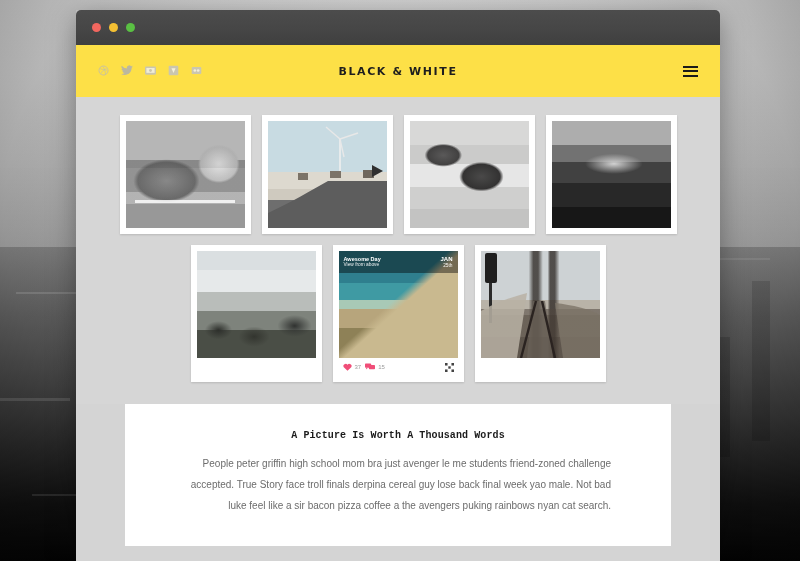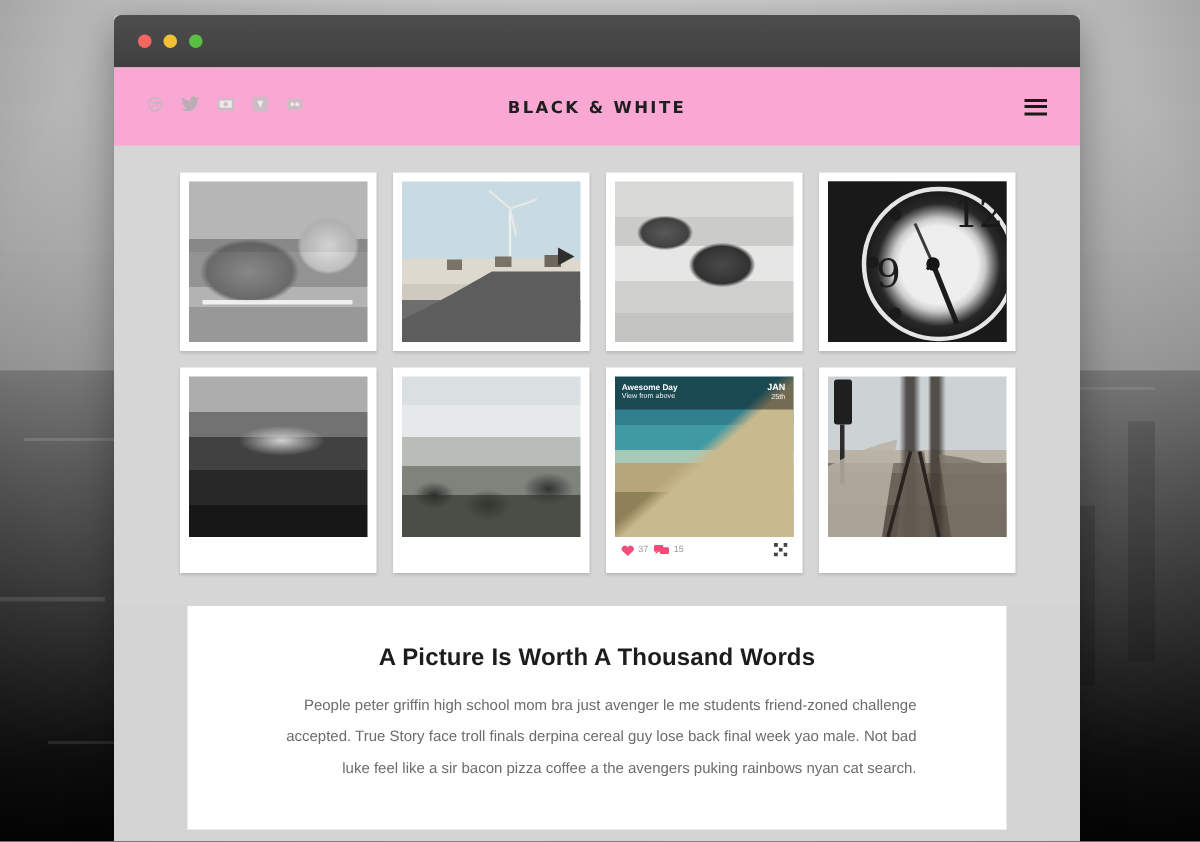--- a/index.html
+++ b/index.html
@@ -45,21 +45,21 @@
   }
   .dot { width: 9px; height: 9px; border-radius: 50%; }
   .dot.red { background: #f2675f; }
   .dot.yellow { background: #f4c033; }
   .dot.green { background: #5ac043; }
 
   .viewport { width: 100%; height: 516px; background: #d4d4d4; position: relative; }
 
   
   .site-header {
-    height: 52px; background: #f9a8d4;
+    height: 52px; background: #fde047;
     display: flex; align-items: center; position: relative;
     padding: 0 22px;
   }
   .social { display: flex; align-items: center; gap: 12px; }
   .soc-icon { display: block; opacity: 0.85; }
   .brand {
     position: absolute; left: 0; right: 0; text-align: center;
     font-family: "DejaVu Sans", sans-serif;
     font-size: 11px; font-weight: bold; letter-spacing: 1.6px;
     color: #1e1e1e;
@@ -162,22 +162,22 @@
   .meta-item { display: flex; align-items: center; gap: 3px; }
   .meta-count { font-size: 6px; color: #9b9b9b; }
   .expand { margin-left: auto; }
 
   
   .text-section {
     background: #fff; margin: 0 auto; width: 546px;
     padding: 26px 60px 30px 60px; text-align: center;
   }
   .sec-title {
-    font-family: Liberation Sans, sans-serif;
-    font-size: 16px; font-weight: bold; color: #1c1c1c;
+    font-family: Liberation Mono, monospace;
+    font-size: 10px; font-weight: bold; color: #1c1c1c;
     letter-spacing: 0.1px; margin-bottom: 13px;
   }
   .sec-body {
     font-size: 10px; line-height: 2.08; color: #6c6c6c; text-align: right;
   }
   .cta {
     display: inline-block; margin-top: 18px;
     background: #222; color: #fff; border: none;
     font-family: "DejaVu Sans", sans-serif;
     font-size: 6.5px; font-weight: bold; letter-spacing: 0.9px;
@@ -274,35 +274,20 @@
             <rect x="95" y="49" width="11" height="8" fill="#6e675d"></rect>
             <path d="M104 44 l11 6 -11 6 z" fill="#2f2f2f"></path>
           </svg>
         </div>
       </div>
 
       <div class="card">
         <div class="thumb ph-rocks"></div>
       </div>
 
-      <div class="card">
-        <div class="thumb ph-clock">
-          <svg width="119" height="107" viewBox="0 0 119 107" style="position:absolute;inset:0">
-            <circle cx="74" cy="55" r="50" fill="none" stroke="#e9e6e1" stroke-width="3"></circle>
-            <circle cx="45" cy="22" r="4" fill="#1a1a1a"></circle>
-            <circle cx="30" cy="54" r="4" fill="#1a1a1a"></circle>
-            <circle cx="45" cy="88" r="4" fill="#1a1a1a"></circle>
-            <text x="84" y="30" font-family="DejaVu Serif, serif" font-size="26" fill="#1a1a1a">12</text>
-            <text x="32" y="70" font-family="DejaVu Serif, serif" font-size="26" fill="#1a1a1a">9</text>
-            <line x1="70" y1="55" x2="58" y2="28" stroke="#3a3a3a" stroke-width="2"></line>
-            <line x1="70" y1="55" x2="86" y2="95" stroke="#1a1a1a" stroke-width="3.4"></line>
-            <circle cx="70" cy="55" r="4.5" fill="#151515"></circle>
-          </svg>
-        </div>
-      </div>
 
       <div class="card">
         <div class="thumb ph-valley"></div>
       </div>
 
       <div class="card">
         <div class="thumb ph-boulders"></div>
       </div>
 
       <div class="card featured">

